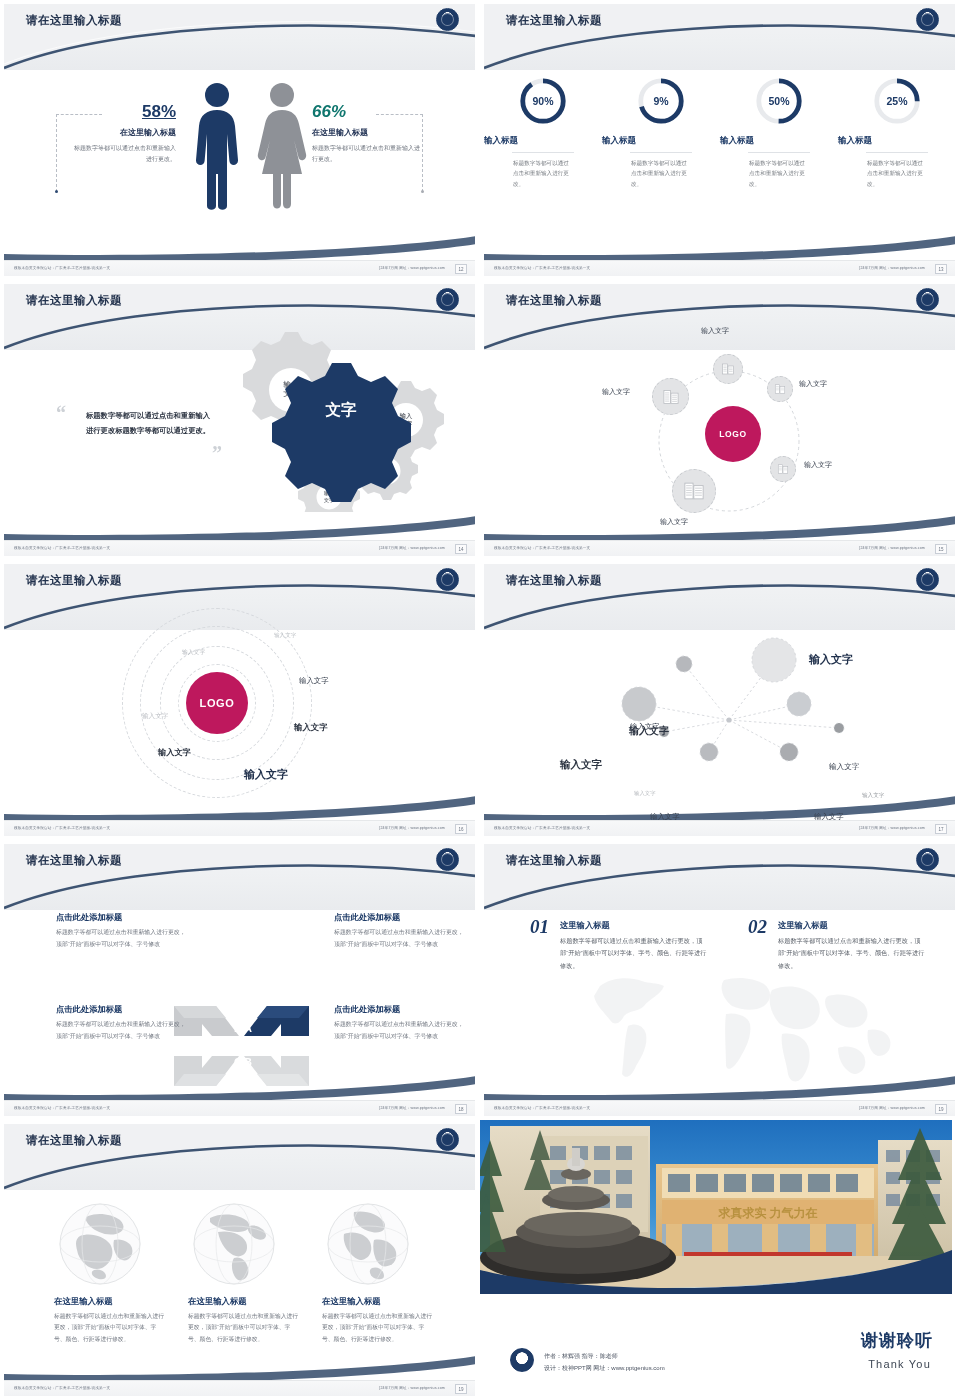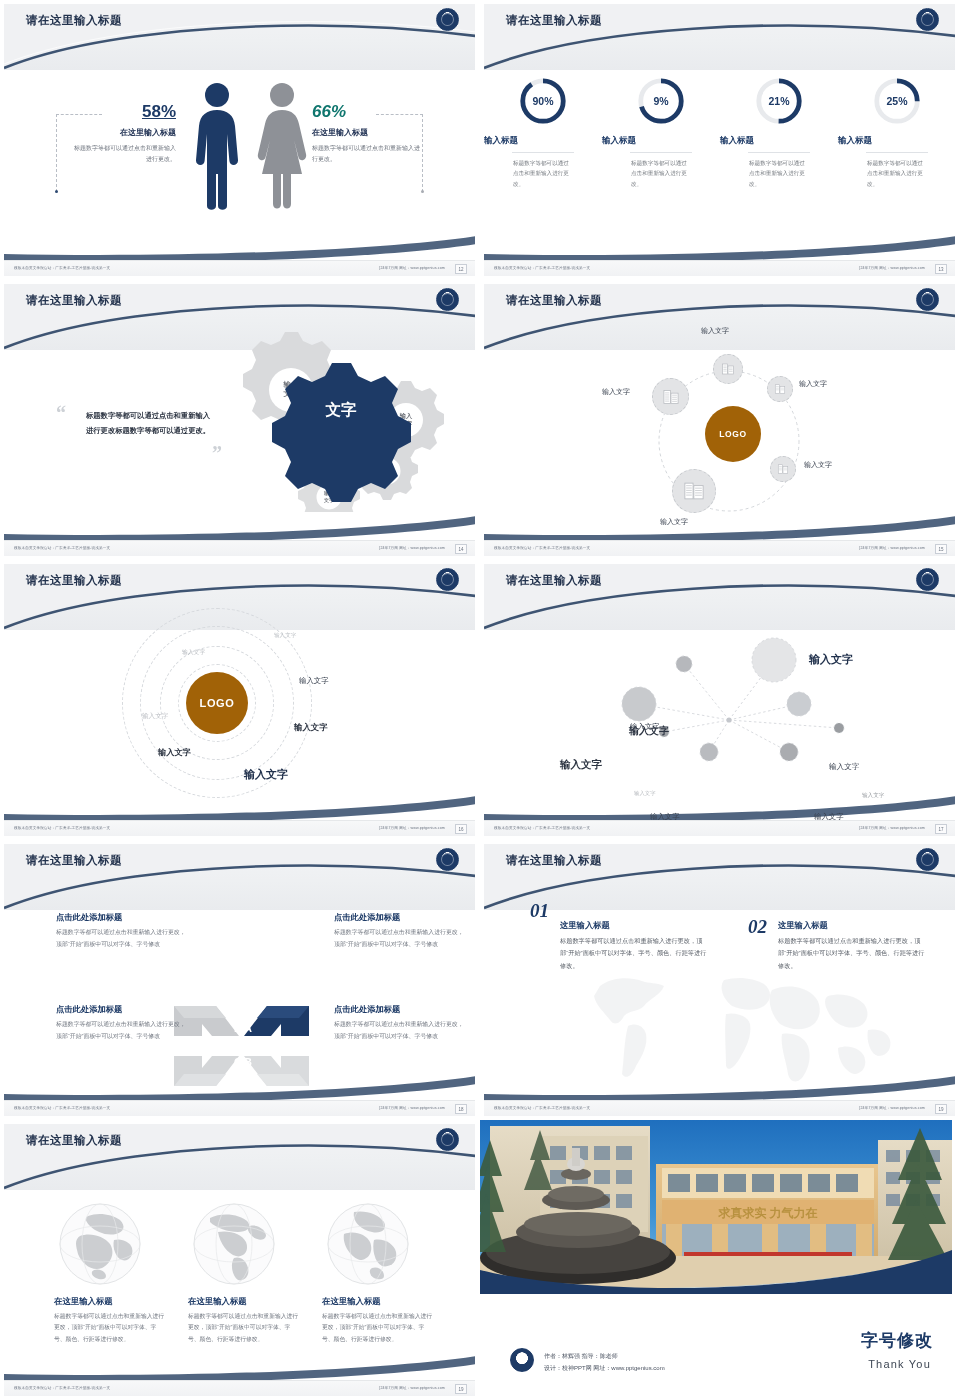--- a/index.html
+++ b/index.html
@@ -96,21 +96,21 @@
     font-size:10.5px; font-weight:700; color:#1d3a66;
   }
   .d-h { font-size:8.5px; font-weight:700; color:#1d3a66; margin-top:9px; }
   .d-rule { width:62px; height:1px; background:#dfe2e6; margin:5px auto 0; }
   .d-p { font-size:5.6px; line-height:1.85; color:#74797f; margin:5px auto 0; width:60px; }
   
   .quote-l, .quote-r { position:absolute; color:#cdd1d6; font-size:20px; font-weight:700; font-family:"Liberation Serif",serif; }
   .s3-text { position:absolute; left:82px; top:125px; width:128px; font-size:7.3px; line-height:2.05; color:#2c3442; font-weight:600; }
   
   .hub-center {
-    position:absolute; border-radius:50%; background:#a16207; color:#fff;
+    position:absolute; border-radius:50%; background:#be185d; color:#fff;
     display:flex; align-items:center; justify-content:center;
     font-size:8.5px; font-weight:700; letter-spacing:.6px;
   }
   .node {
     position:absolute; border-radius:50%;
     background:#e3e4e6; border:1px dashed #c6c9cd;
     display:flex; align-items:center; justify-content:center;
   }
   .nlabel { position:absolute; font-size:7px; color:#3a4250; white-space:nowrap; }
   .bldg { display:block; }
@@ -231,21 +231,21 @@
           <div class="d-h">输入标题</div>
           <div class="d-rule"></div>
           <div class="d-p">标题数字等都可以通过点击和重新输入进行更改。</div>
         </div>
         <div class="s2-cell">
           <div class="donut">
             <svg viewBox="0 0 42 42" width="50" height="50">
               <circle cx="21" cy="21" r="17" fill="none" stroke="#e8eaed" stroke-width="4"></circle>
               <circle cx="21" cy="21" r="17" fill="none" stroke="#1d3a66" stroke-width="4" stroke-dasharray="53.4 149.5" transform="rotate(-90 21 21)"></circle>
             </svg>
-            <div class="lbl">21%</div>
+            <div class="lbl">50%</div>
           </div>
           <div class="d-h">输入标题</div>
           <div class="d-rule"></div>
           <div class="d-p">标题数字等都可以通过点击和重新输入进行更改。</div>
         </div>
         <div class="s2-cell">
           <div class="donut">
             <svg viewBox="0 0 42 42" width="50" height="50">
               <circle cx="21" cy="21" r="17" fill="none" stroke="#e8eaed" stroke-width="4"></circle>
               <circle cx="21" cy="21" r="17" fill="none" stroke="#1d3a66" stroke-width="4" stroke-dasharray="26.7 176.2" transform="rotate(-90 21 21)"></circle>
@@ -600,21 +600,21 @@
           <path d="M148,18 C162,14 178,16 188,22 C196,28 196,38 188,44 C178,50 166,48 156,44 C148,38 142,26 148,18 Z"></path>
           <path d="M150,52 C160,50 172,54 174,62 C176,74 170,86 164,96 C158,106 152,110 150,104 C150,88 148,66 150,52 Z"></path>
           <path d="M196,28 C210,22 226,24 236,32 C246,40 246,54 238,62 C228,70 214,68 204,62 C196,54 190,38 196,28 Z"></path>
           <path d="M206,72 C216,70 228,74 232,84 C236,96 232,108 226,116 C220,122 214,120 212,112 C210,98 204,84 206,72 Z"></path>
           <path d="M252,34 C266,30 280,34 288,42 C294,50 292,60 284,64 C274,68 262,64 256,56 C250,48 246,38 252,34 Z"></path>
           <path d="M262,86 C272,82 284,86 288,94 C292,104 286,112 278,112 C270,110 262,100 262,86 Z"></path>
           <path d="M292,68 C302,66 312,70 314,78 C316,88 310,94 302,94 C294,92 290,78 292,68 Z"></path>
         </g>
       </svg>
 
-      <div style="position:absolute;left:46px;top:56px;">
+      <div style="position:absolute;left:46px;top:72px;">
         <div class="num">01</div>
       </div>
       <div style="position:absolute;left:76px;top:76px;width:148px;">
         <div class="s8-h">这里输入标题</div>
         <div class="s8-p">标题数字等都可以通过点击和重新输入进行更改，顶部“开始”面板中可以对字体、字号、颜色、行距等进行修改。</div>
       </div>
 
       <div style="position:absolute;left:264px;top:72px;text-align:center;">
         <div class="num">02</div>
       </div>
@@ -810,21 +810,21 @@
             <g fill="#2f4a33" opacity=".75">
               <path d="M60,10 L70,40 L50,40 Z"></path>
                 <path d="M58,32 L72,70 L44,70 Z"></path>
             </g>
           </g>
 
           <path d="M0,150 C40,160 110,168 190,168 C310,168 410,154 472,130 L472,174 L0,174 Z" fill="#1d3a66"></path>
         </svg>
       </div>
 
-      <div class="thx-cn">字号修改</div>
+      <div class="thx-cn">谢谢聆听</div>
       <div class="thx-en">Thank You</div>
 
       <div class="cred-seal"></div>
       <div class="cred">
         <div>作者：林辉强    指导：陈老师</div>
         <div>设计：校神PPT网    网址：www.pptgenius.com</div>
       </div>
     </div>
   </div>
 

